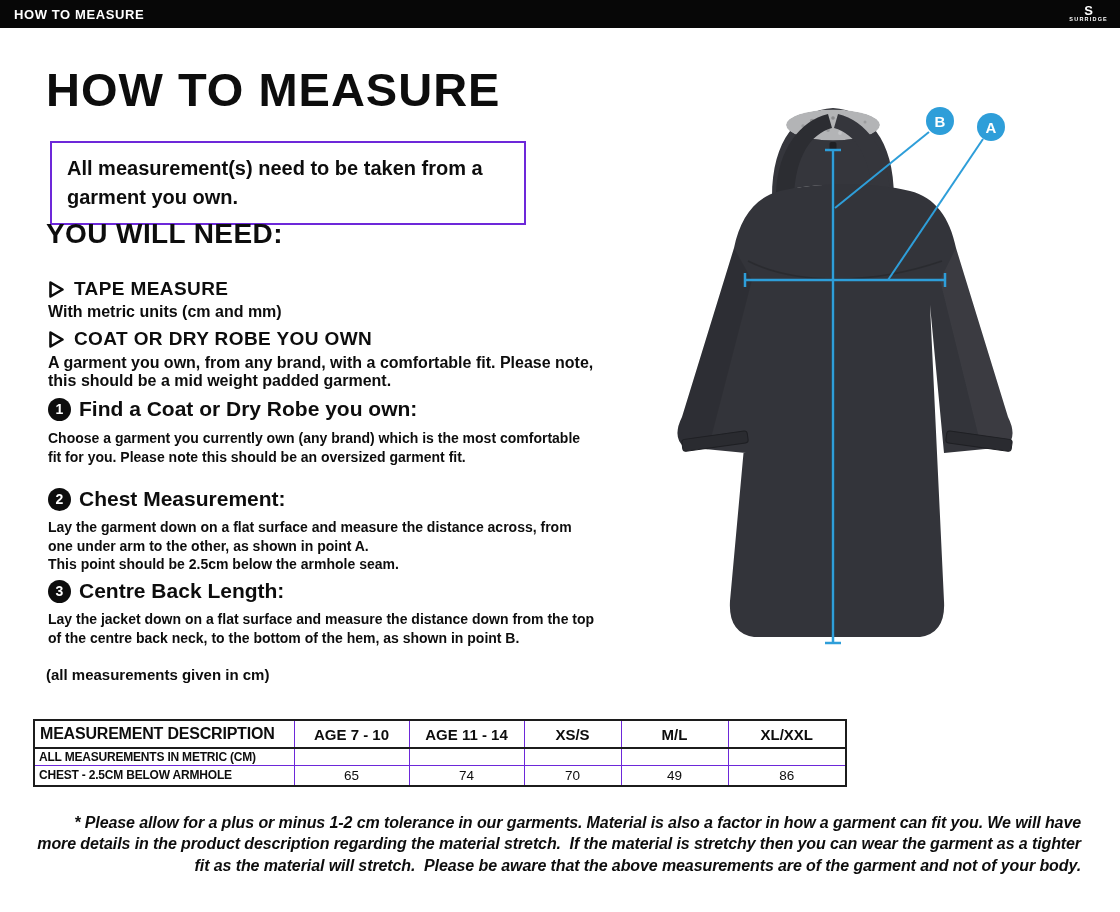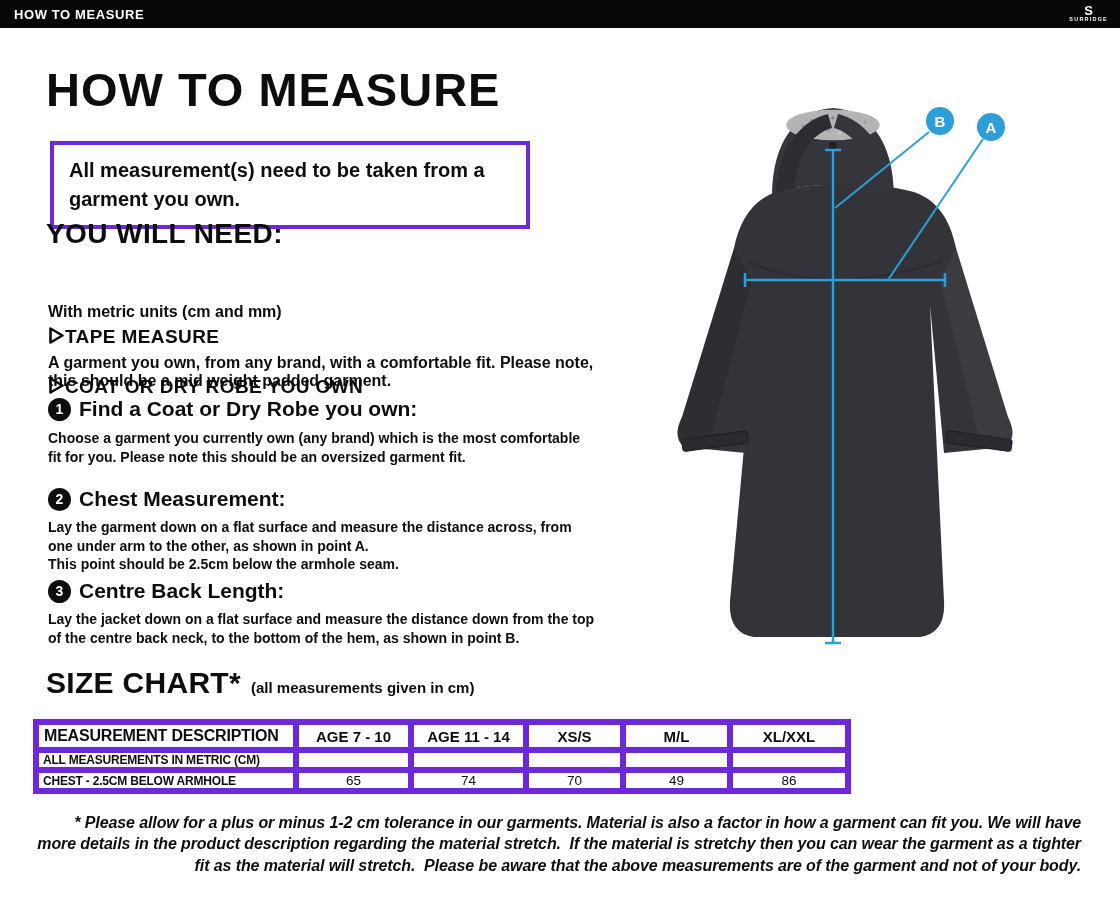--- a/index.html
+++ b/index.html
@@ -10,41 +10,41 @@
   
   .topbar{left:0;top:0;width:1120px;height:28px;background:#070707;display:flex;
           align-items:center;justify-content:space-between;padding:0 12px 0 14px;box-sizing:border-box;}
   .topbar-title{color:#fff;font-size:13px;font-weight:700;letter-spacing:.6px;}
   .brand{display:flex;flex-direction:column;align-items:center;line-height:1;}
   .brand-s{color:#fff;font-size:13px;font-weight:900;line-height:11px;}
   .brand-name{color:#fff;font-size:5.5px;font-weight:700;letter-spacing:1.2px;margin-top:1px;}
 
   
   .h1{left:46px;top:62px;font-size:47px;font-weight:800;letter-spacing:1px;}
-  .note-box{left:50px;top:141px;width:442px;border:4px solid #6d28d9;padding:11px 15px;}
+  .note-box{left:50px;top:141px;width:442px;border:2px solid #6d28d9;padding:11px 15px;}
   .note-box p{margin:0;font-size:20px;line-height:29px;font-weight:700;}
   .h2{left:46px;top:218px;font-size:28px;font-weight:800;letter-spacing:.4px;}
 
-  .need-label-row{display:flex;align-items:flex-start;gap:0;margin-top:48px;}
+  .need-label-row{display:flex;align-items:center;gap:9px;}
   .need-label{font-size:19px;font-weight:800;letter-spacing:.4px;}
   .need-desc{font-size:16px;font-weight:700;line-height:18px;}
 
   .step-head{display:flex;align-items:center;gap:8px;}
   .step-badge{width:23px;height:23px;border-radius:50%;background:#0d0d0d;color:#fff;
               display:flex;align-items:center;justify-content:center;font-size:14px;font-weight:800;flex:0 0 23px;}
   .step-title{font-size:21px;font-weight:800;}
   .step-desc{font-size:14px;font-weight:700;line-height:18.5px;white-space:pre-line;width:548px;}
 
   .sc-row{display:flex;align-items:baseline;gap:10px;}
   .sc-heading{font-size:30px;font-weight:800;letter-spacing:.3px;}
   .sc-sub{font-size:15px;font-weight:700;}
 
   
   table.size{border-collapse:collapse;table-layout:fixed;width:812px;border:2px solid #1c1c1c;}
-  table.size th,table.size td{border:6px solid #6d28d9;padding:0 4px;box-sizing:border-box;overflow:hidden;white-space:nowrap;}
+  table.size th,table.size td{border:1px solid #6d28d9;padding:0 4px;box-sizing:border-box;overflow:hidden;white-space:nowrap;}
   table.size thead th{height:28px;font-size:15px;font-weight:700;text-align:center;border-bottom:2px solid #1c1c1c;}
   table.size thead th:first-child{text-align:left;padding-left:5px;font-size:16px;letter-spacing:-.2px;}
   td.rlabel{font-size:12px;font-weight:700;letter-spacing:-.2px;padding-left:5px;}
   td.val{font-size:13.5px;font-weight:400;text-align:center;}
   tr.metric td{height:17px;}
   tr.data td{height:21px;}
 
   .footnote{left:33px;top:812px;width:1048px;font-size:16px;font-weight:700;font-style:italic;
             line-height:1.33;white-space:pre-wrap;letter-spacing:-.1px;text-align:right;}
 
@@ -100,21 +100,20 @@
   <div class="abs step-desc" style="left:48px;top:518px;">Lay the garment down on a flat surface and measure the distance across, from one under arm to the other, as shown in point A.
 This point should be 2.5cm below the armhole seam.</div>
 
   <div class="abs step-head" style="left:48px;top:579px;">
     <span class="step-badge">3</span>
     <span class="step-title">Centre Back Length:</span>
   </div>
   <div class="abs step-desc" style="left:48px;top:610px;">Lay the jacket down on a flat surface and measure the distance down from the top of the centre back neck, to the bottom of the hem, as shown in point B.</div>
 
   <div class="abs sc-row" style="left:46px;top:666px;">
-    <span class="sc-heading">SIZE CHART*</span>
     <span class="sc-sub">(all measurements given in cm)</span>
   </div>
 
   <table class="size abs" style="left:33px;top:719px;">
     <colgroup>
       <col style="width:260px">
         <col style="width:115px">
         <col style="width:115px">
       <col style="width:97px">
         <col style="width:107px">

